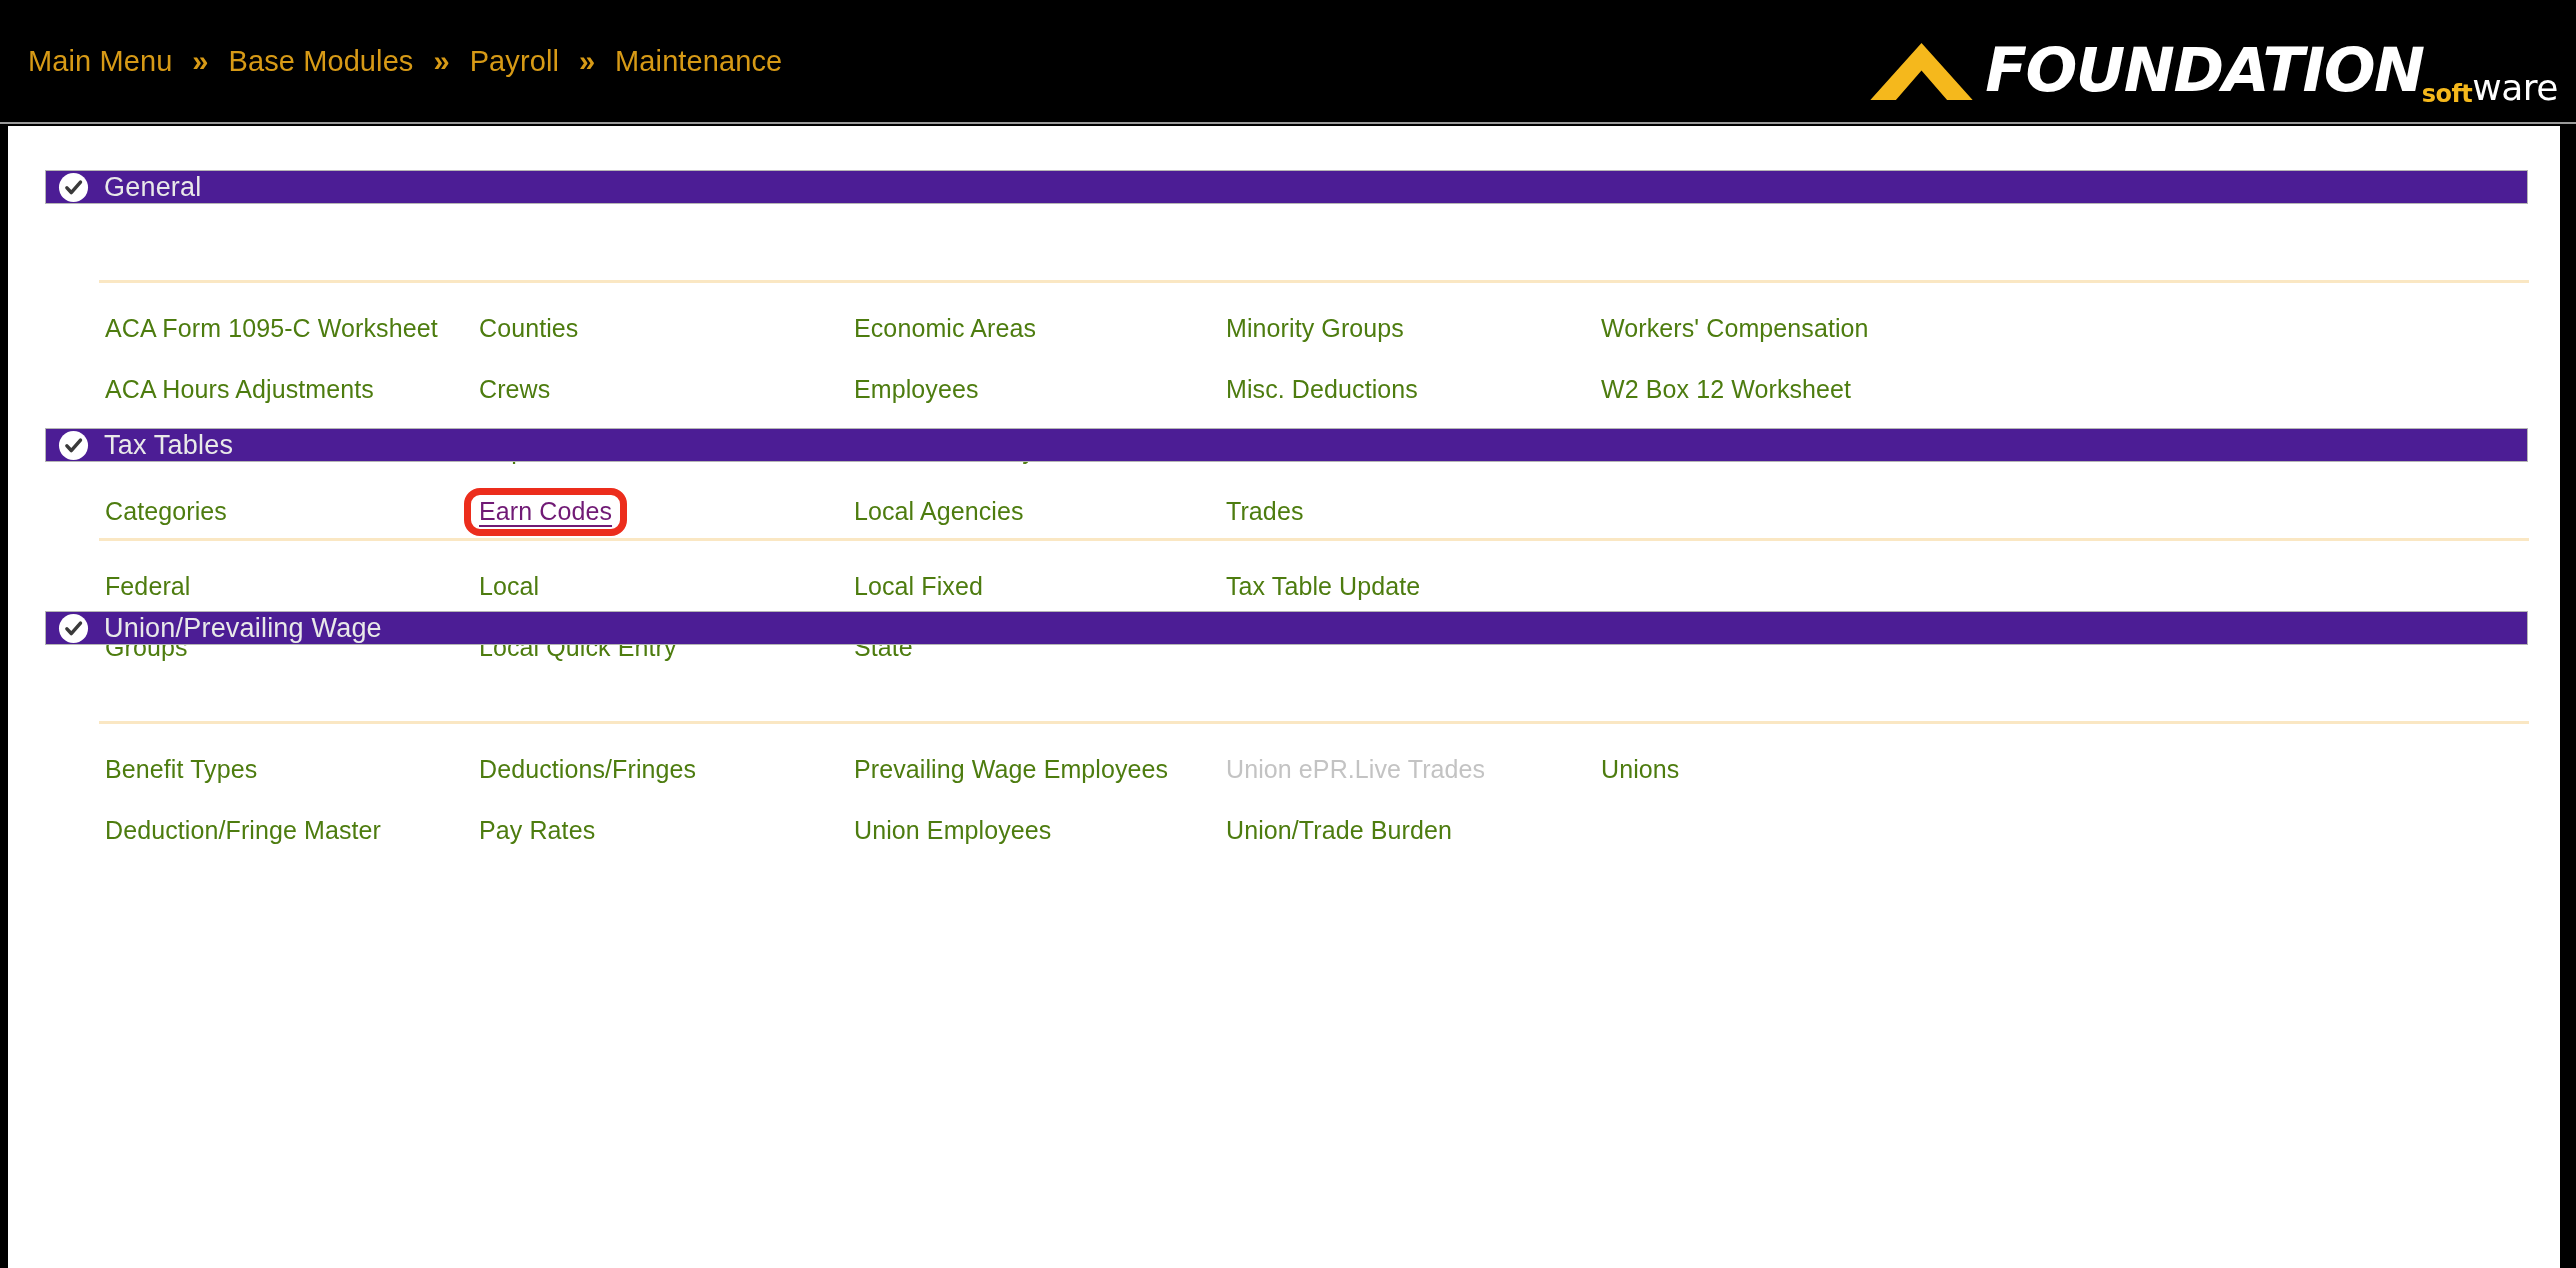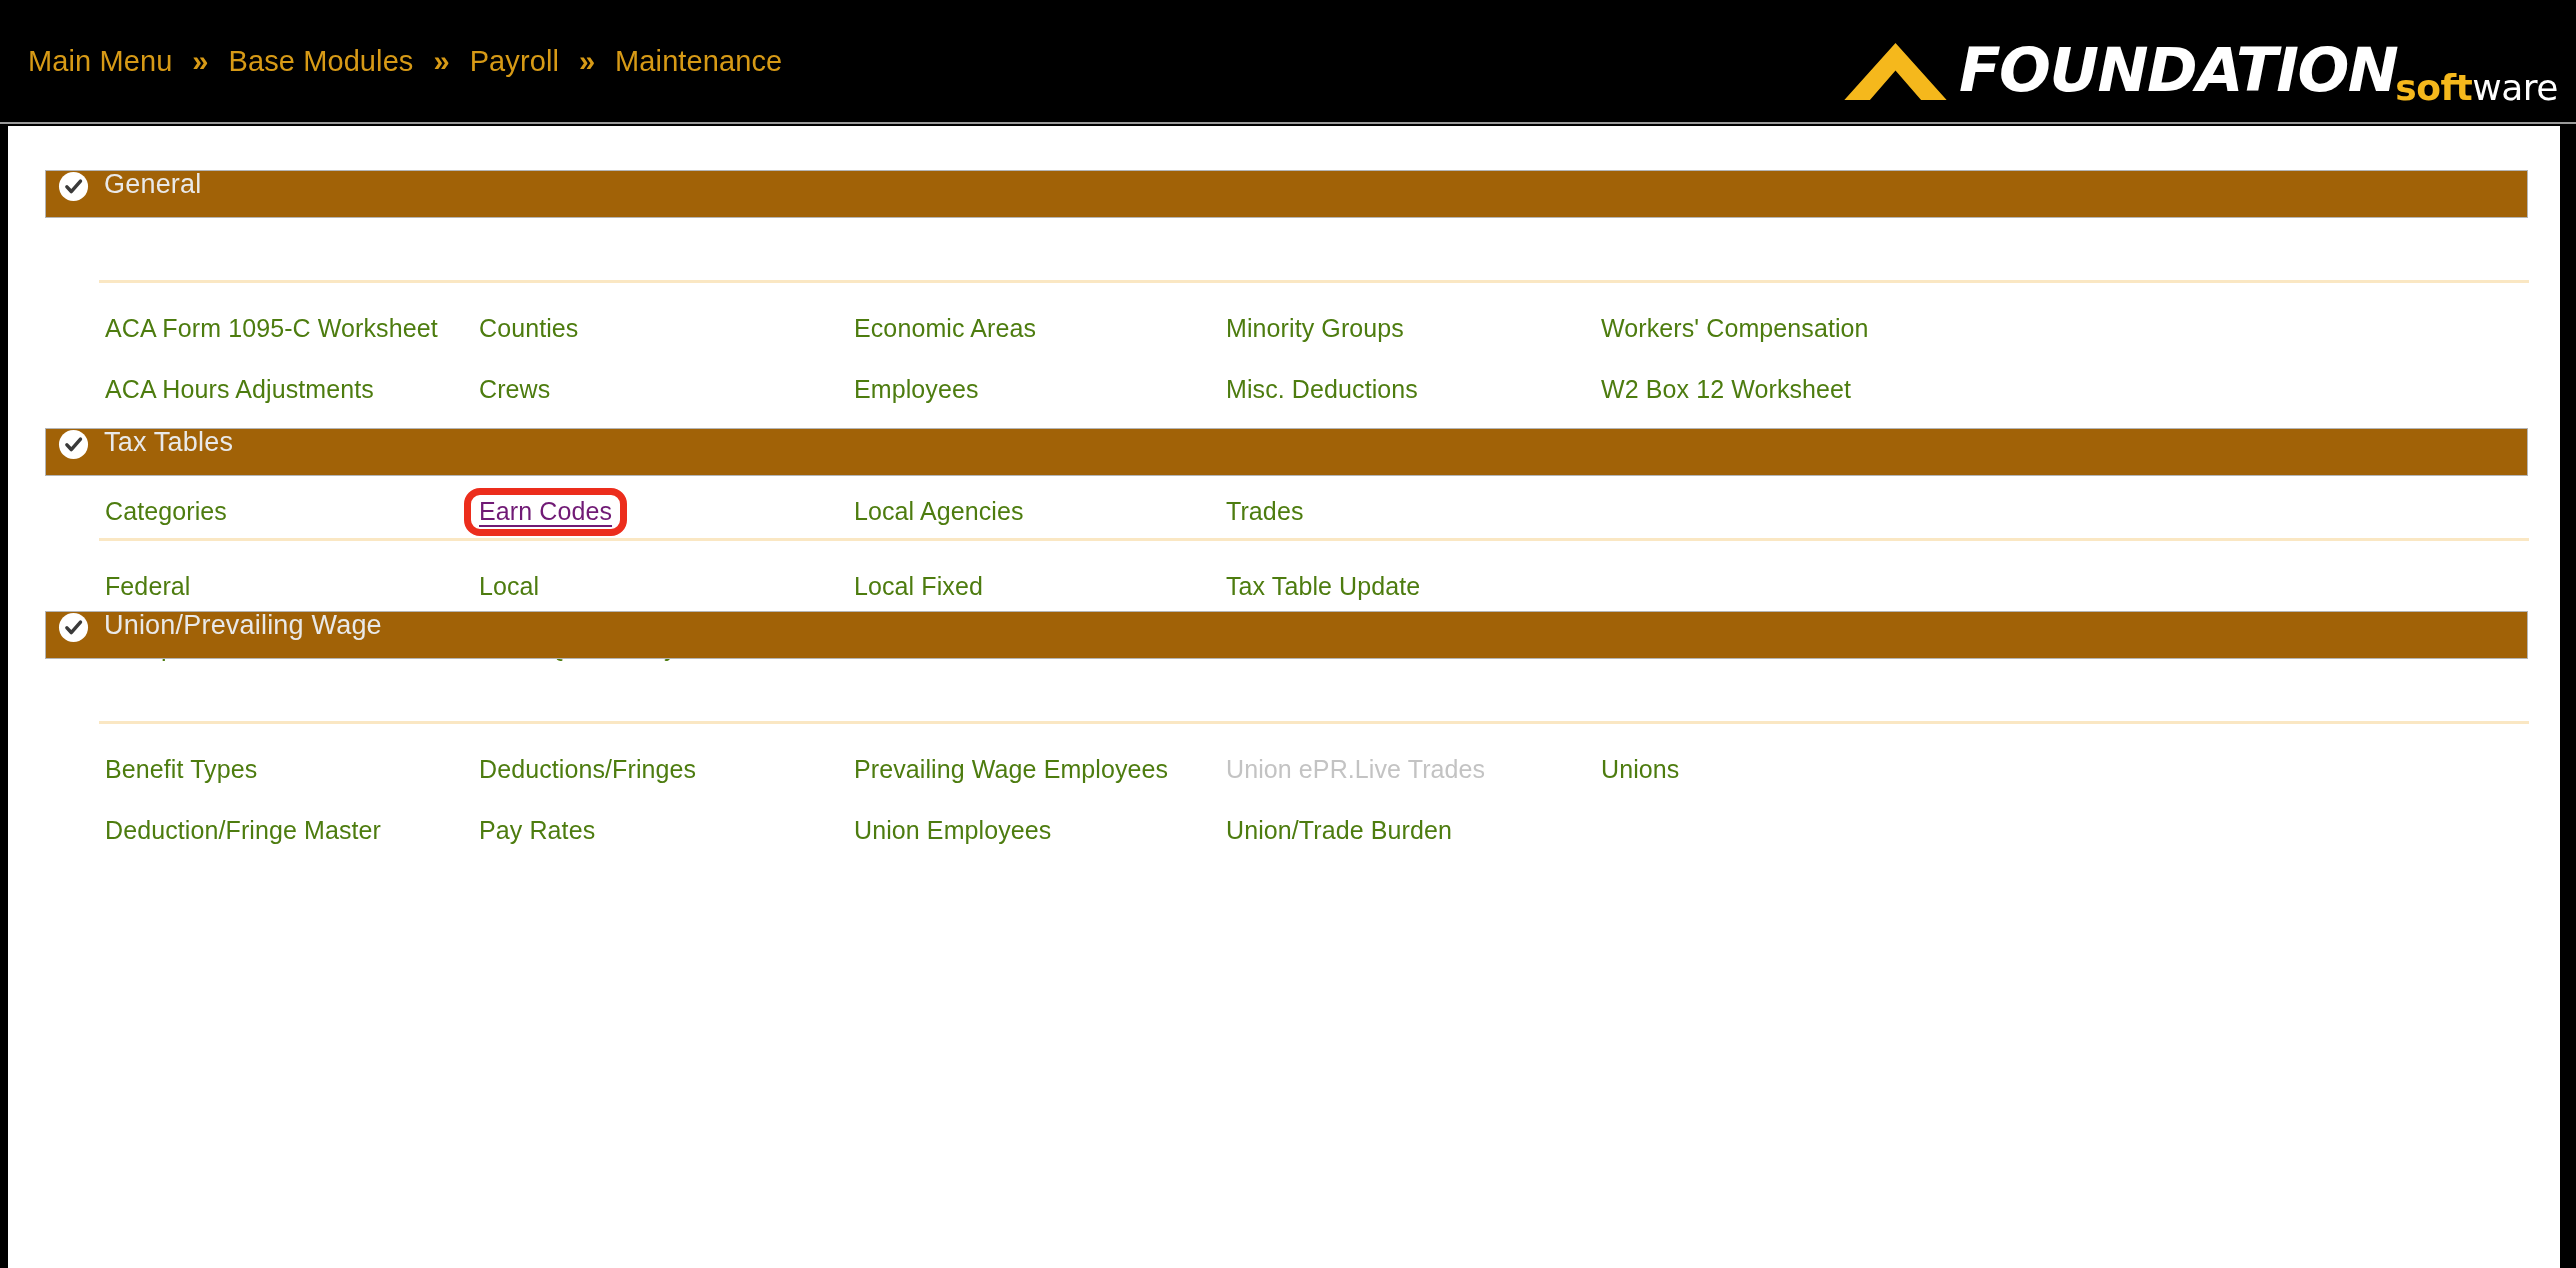--- a/index.html
+++ b/index.html
@@ -70,21 +70,21 @@
     font-style: italic;
     font-weight: bold;
     font-size: 61px;
     color: #ffffff;
     letter-spacing: -1.5px;
     line-height: 1;
   }
   .logo-soft {
     font-family: "DejaVu Sans", sans-serif;
     font-weight: bold;
-    font-size: 36px;
+    font-size: 24px;
     color: #f5b81c;
     letter-spacing: -0.5px;
     line-height: 1;
     align-self: flex-end;
     padding-bottom: 32px;
     margin-left: -2px;
   }
   .logo-ware {
     font-family: "DejaVu Sans", sans-serif;
     font-weight: normal;
@@ -114,26 +114,26 @@
     height: 1142px;
   }
 
   
   .section { position: absolute; left: 0; width: 2552px; }
 
   .section-header {
     position: absolute;
     left: 37px;
     width: 2483px;
-    height: 48px;
-    background: #a16207;
+    height: 34px;
+    background: #4c1d95;
     border: 1px solid #b5b5b5;
     box-sizing: border-box;
     display: flex;
-    align-items: flex-start;
+    align-items: center;
     padding-left: 12px;
   }
   .check-icon {
     width: 31px; height: 31px;
     flex: 0 0 auto;
     display: block;
   }
   .section-title {
     color: #e9e9e9;
     font-size: 27px;

